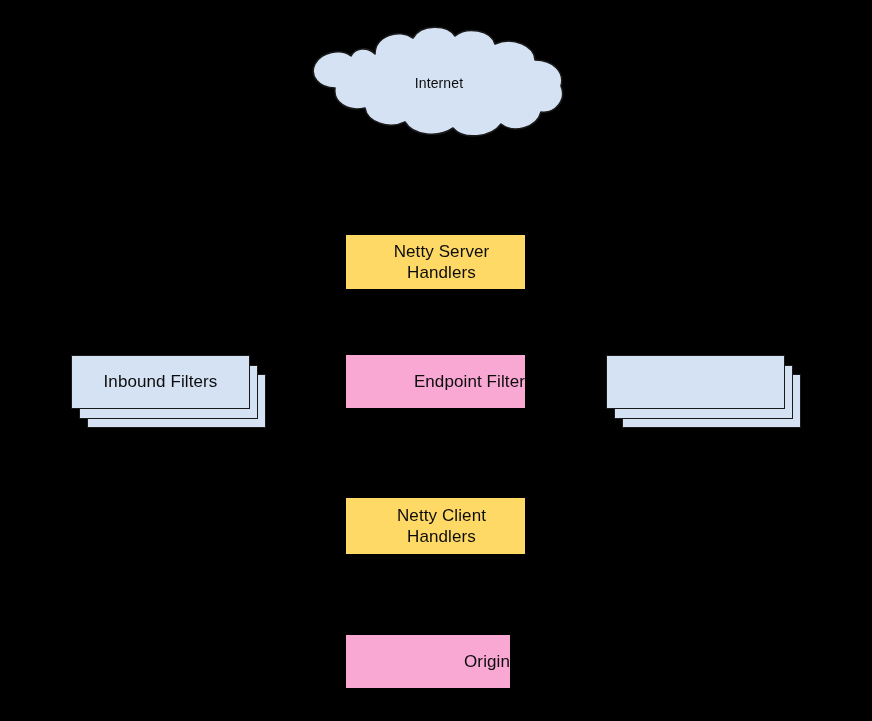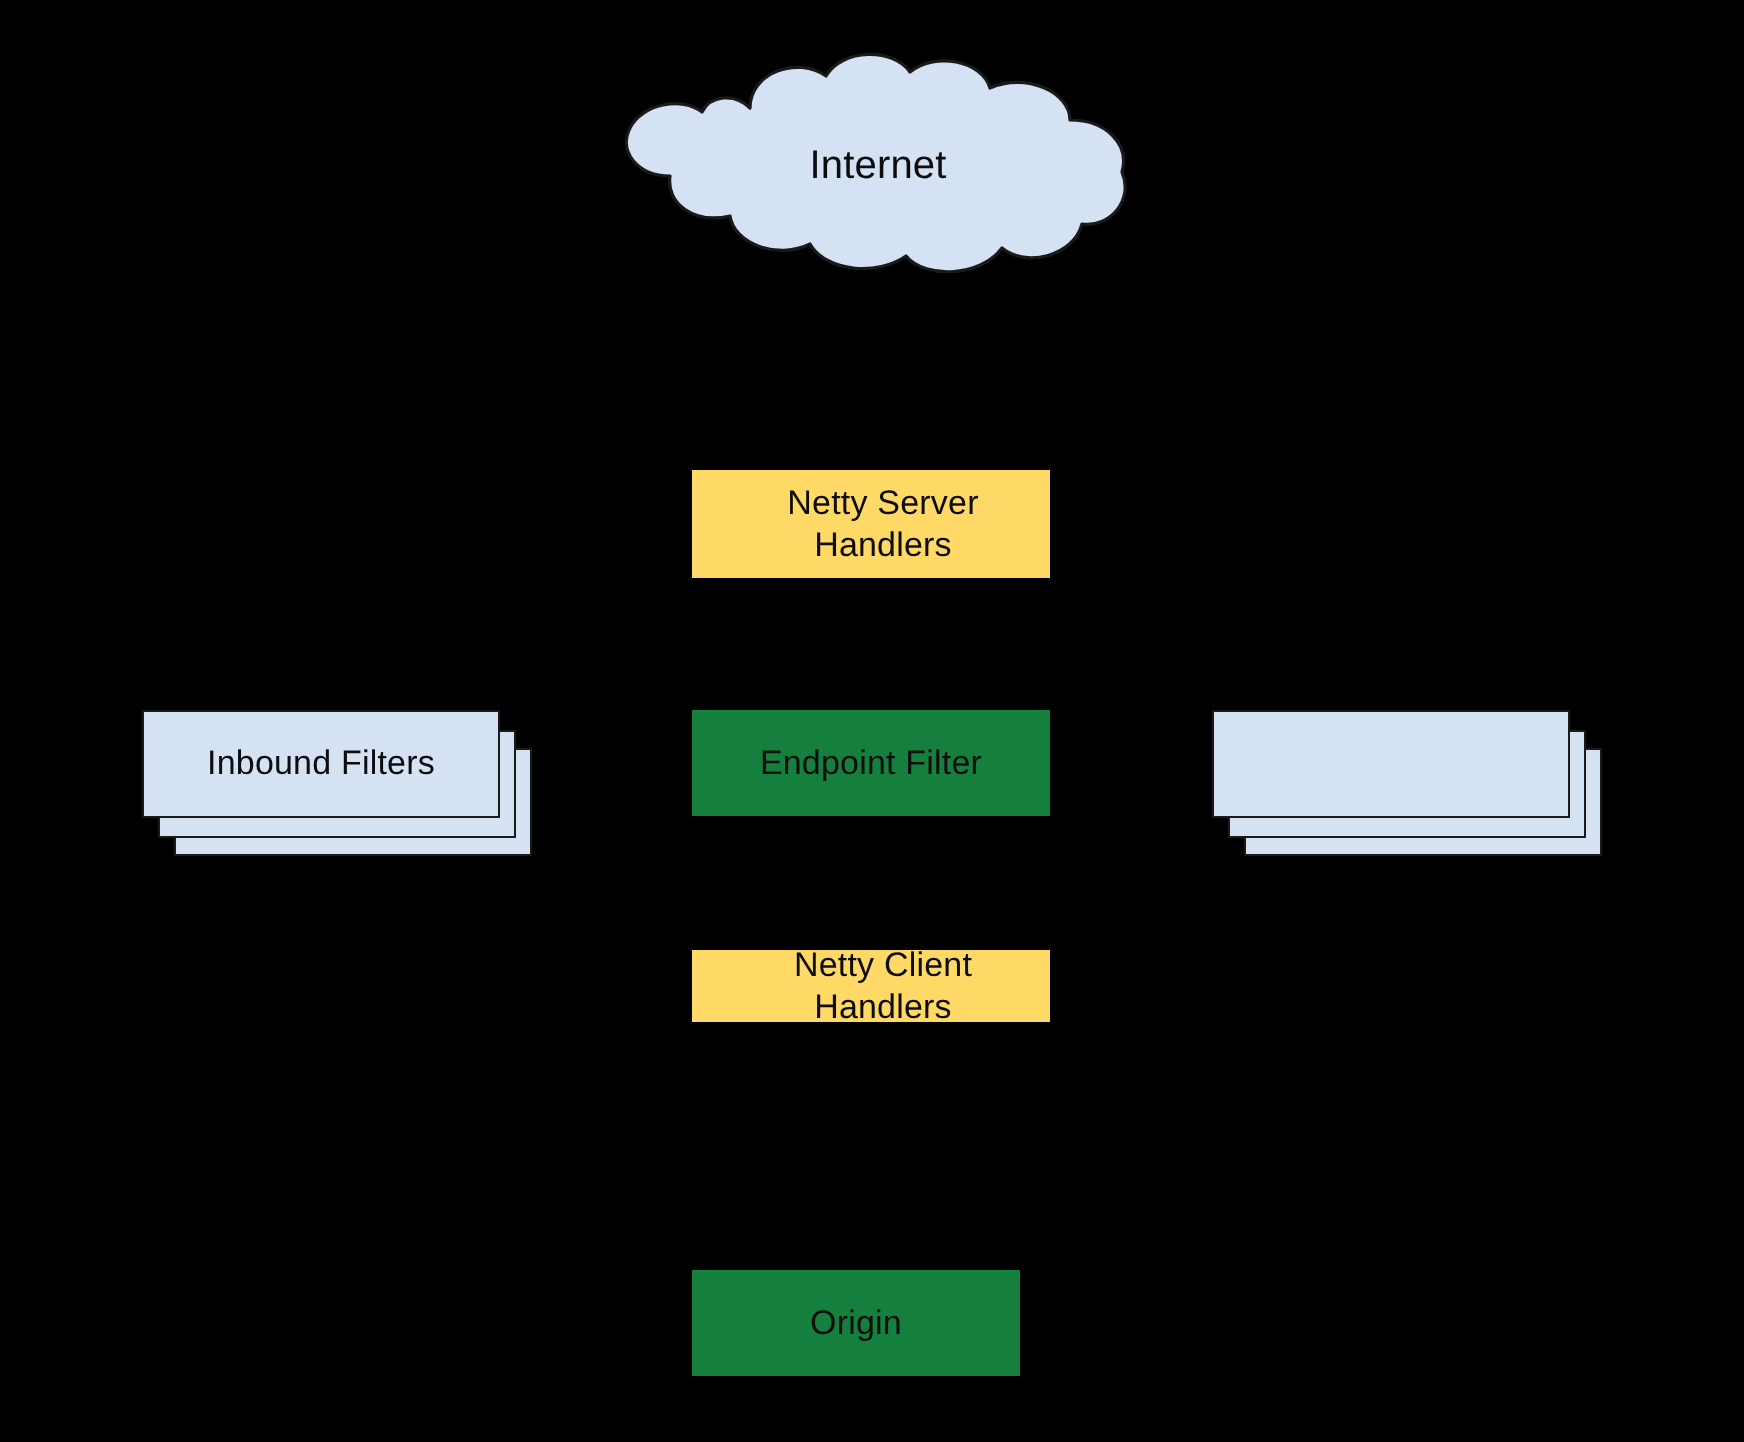--- a/index.html
+++ b/index.html
@@ -34,21 +34,21 @@
   }
   .cloud-label {
     position: absolute;
     left: 0;
     top: 0;
     width: 266px;
     height: 114px;
     display: flex;
     align-items: center;
     justify-content: center;
-    font-size: 20px;
+    font-size: 14px;
     color: #0d0d0d;
     letter-spacing: 0.1px;
     padding-left: 6px;
     box-sizing: border-box;
     pointer-events: none;
   }
 
   
   .node {
     position: absolute;
@@ -56,21 +56,22 @@
     display: flex;
     align-items: center;
     justify-content: center;
     text-align: center;
     font-size: 17px;
     line-height: 1.25;
     color: #0d0d0d;
     letter-spacing: 0.1px;
   }
   .node.blue {
-    background: #15803d;
+    background: #f9a8d4;
+    justify-content: flex-end;
   }
   .node.yellow {
     background: #ffd966;
   }
 
   
   .stack {
     position: absolute;
     width: 195px;
     height: 65px;
@@ -146,21 +147,21 @@
   <div class="node blue" style="left:346px; top:355px; width:179px; height:53px;">
     <span>Endpoint Filter</span>
   </div>
 
   <div class="stack" style="left:606px; top:355px;">
     <div class="card back2"></div>
     <div class="card back1"></div>
     <div class="card front"></div>
   </div>
 
-  <div class="node yellow" style="left:346px; top:475px; width:179px; height:36px;">
+  <div class="node yellow" style="left:346px; top:498px; width:179px; height:56px;">
     <span>
       <span class="line2">Netty Client</span>
       <span class="line2">Handlers</span>
     </span>
   </div>
 
   <div class="node blue" style="left:346px; top:635px; width:164px; height:53px;">
     <span>Origin</span>
   </div>
 

